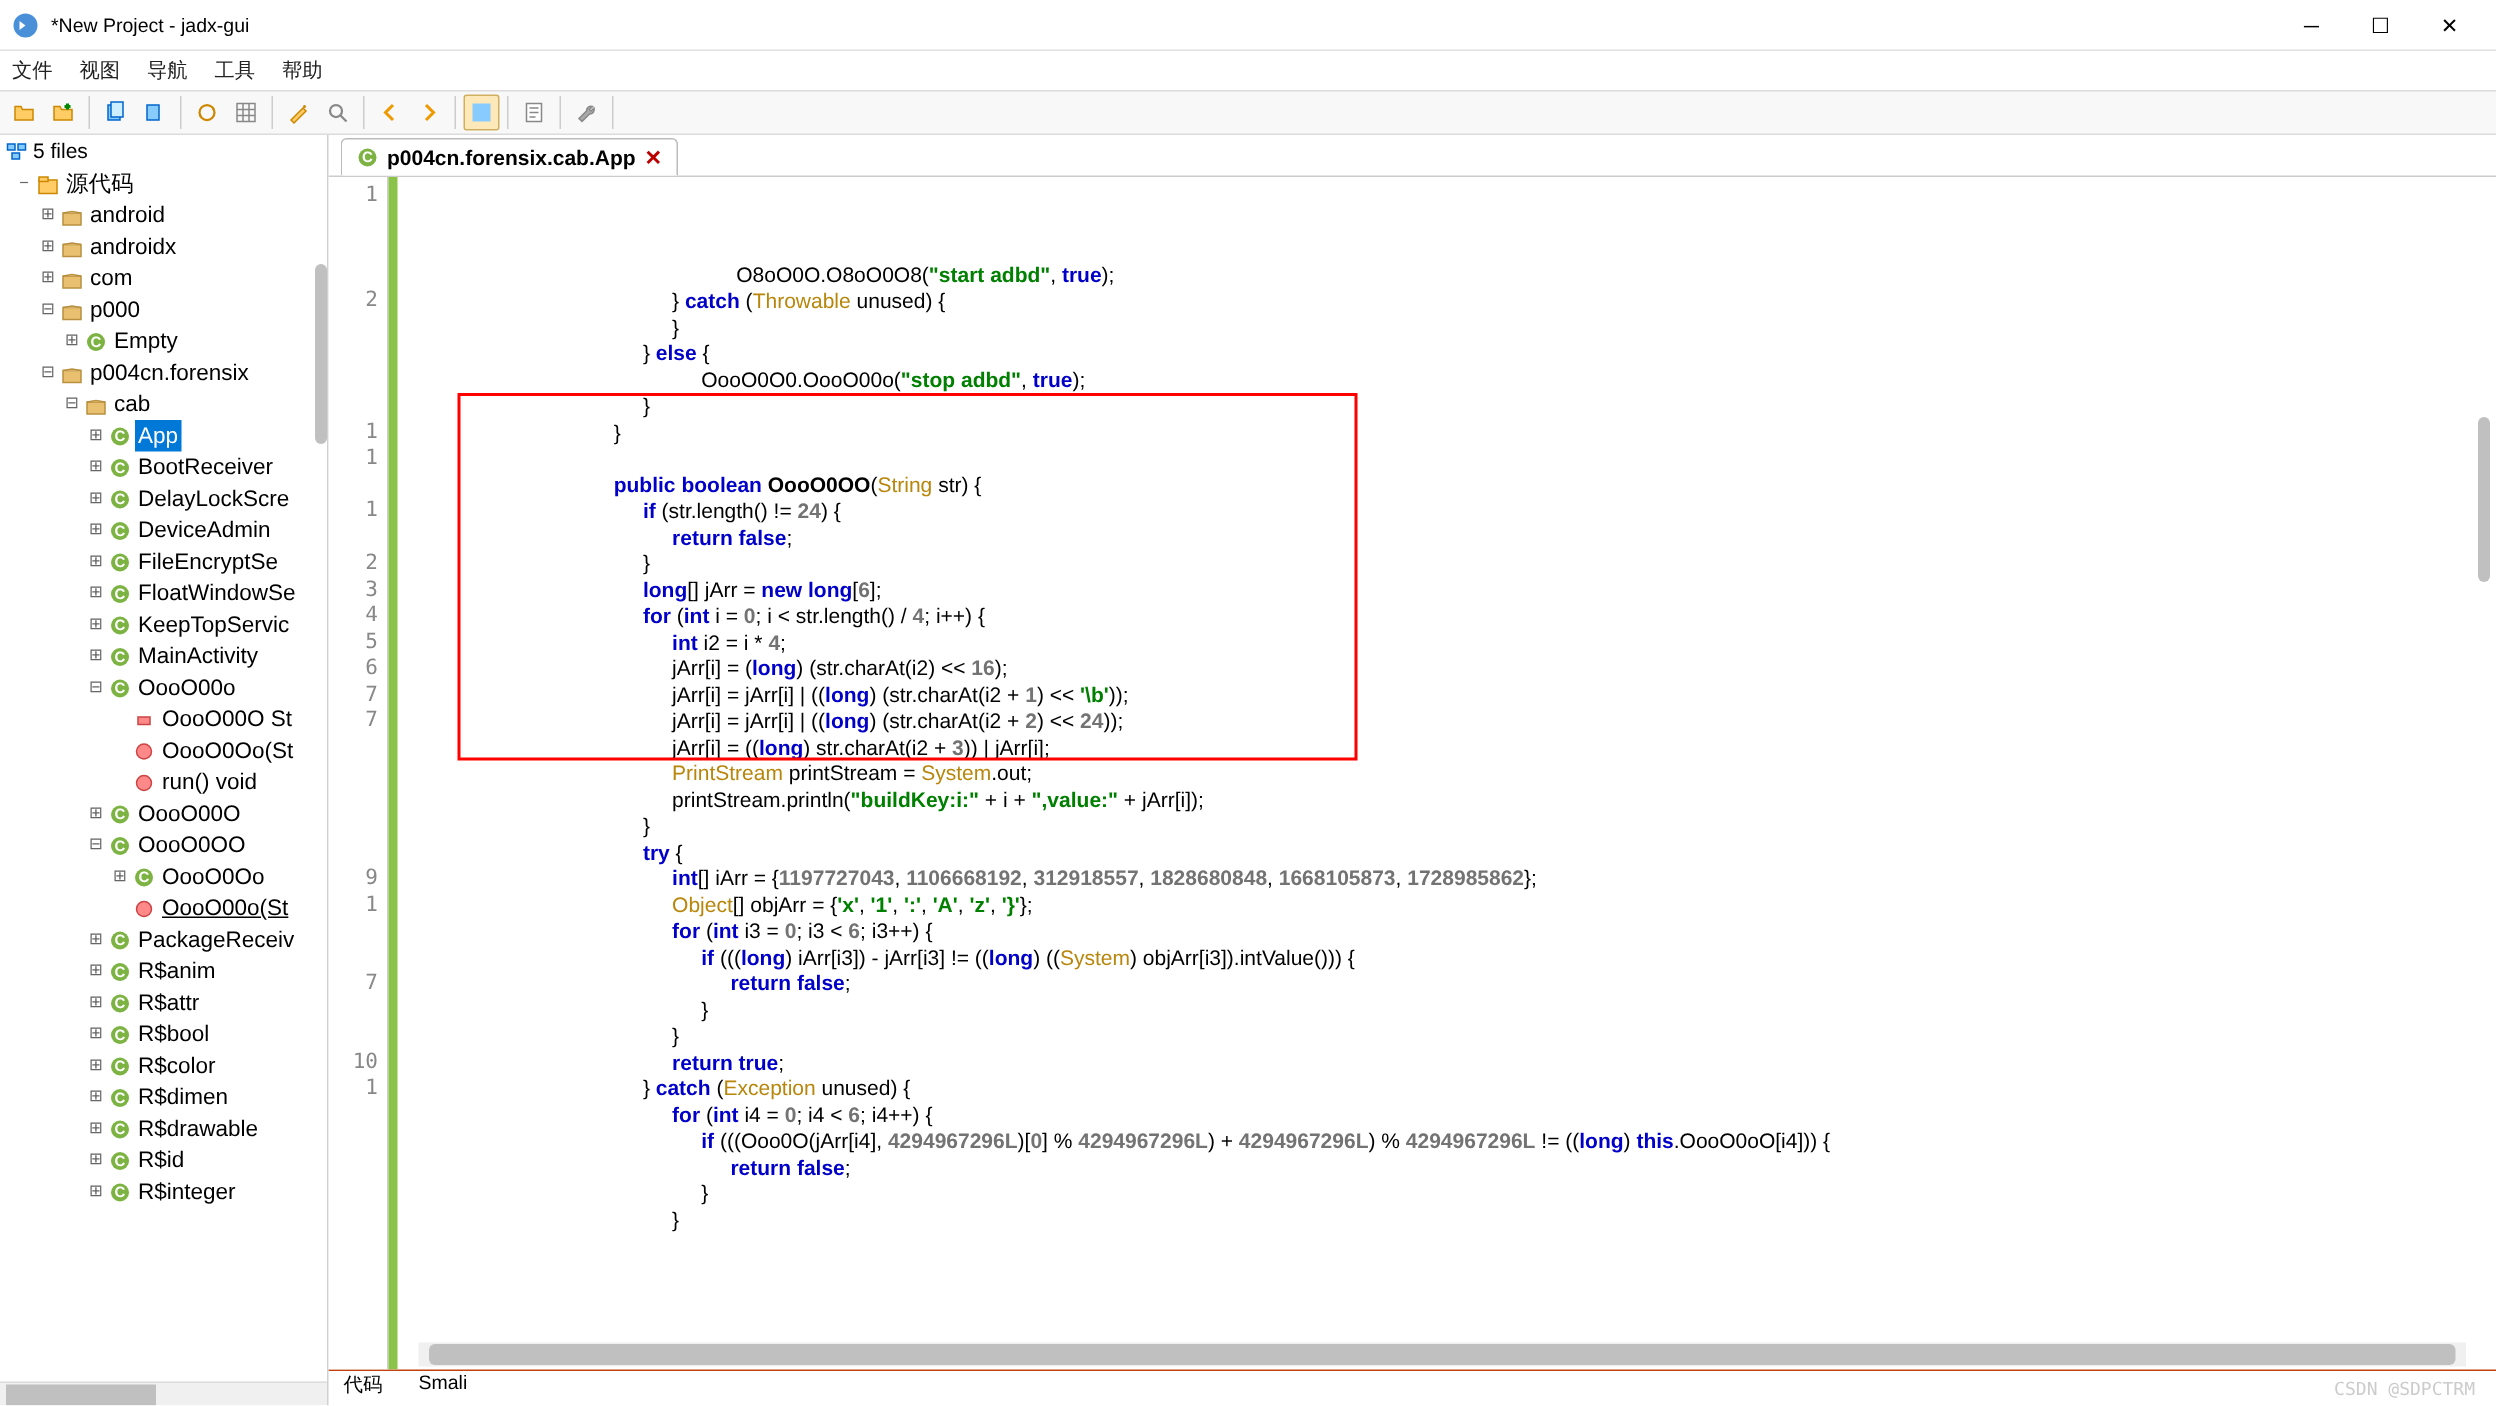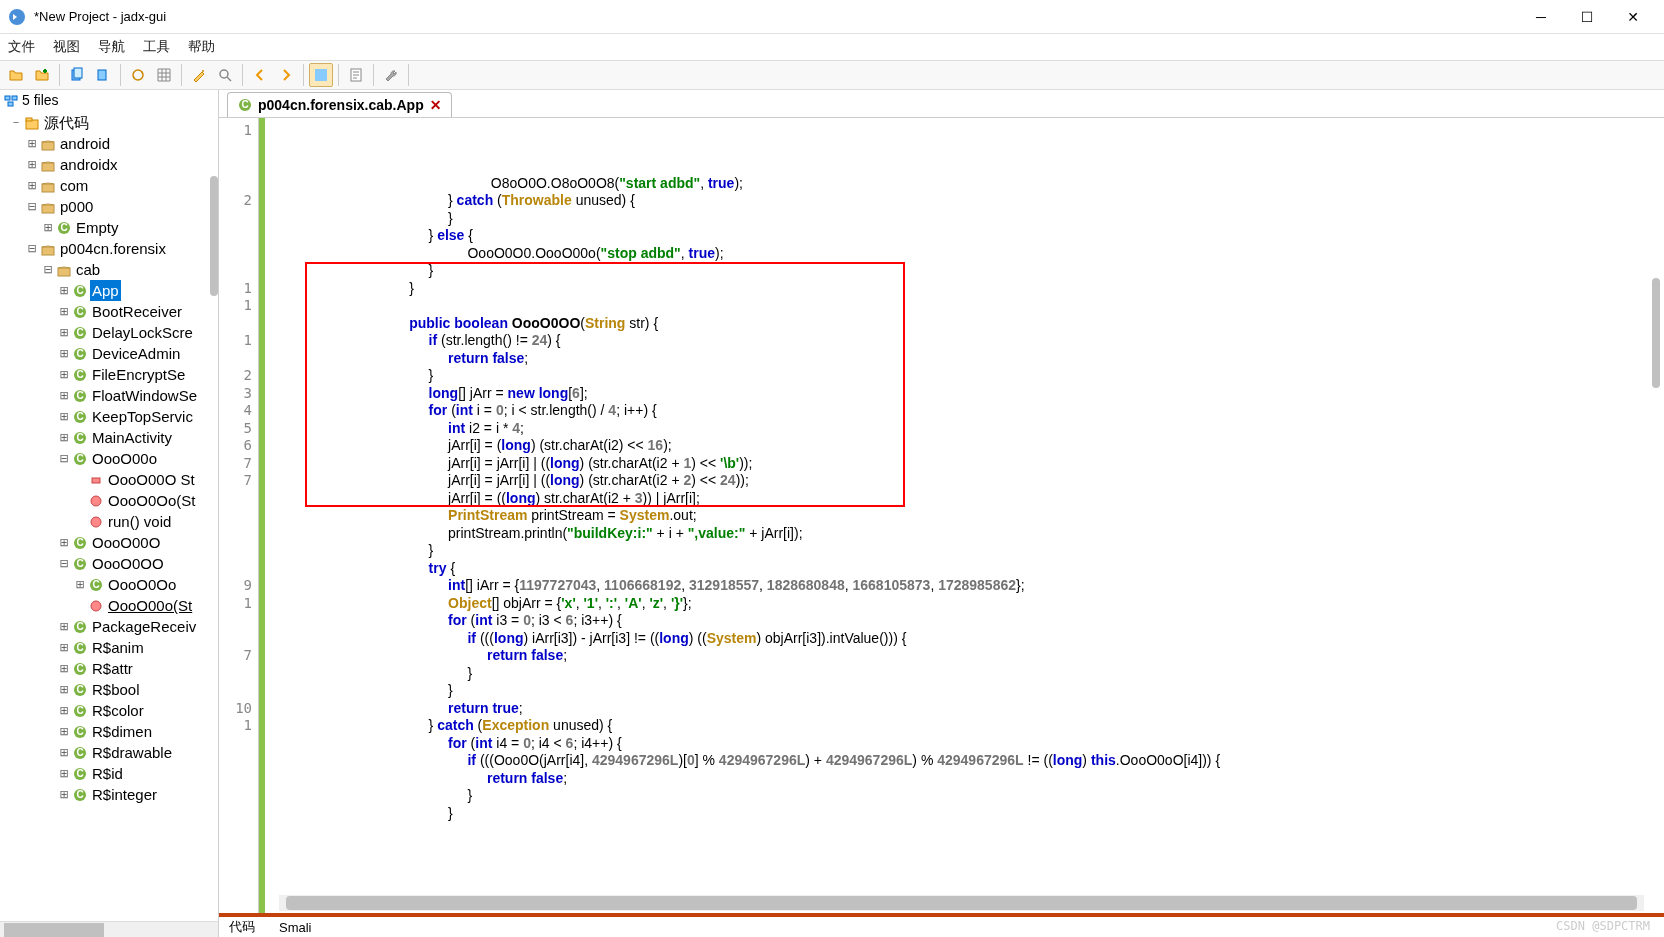--- a/index.html
+++ b/index.html
@@ -32,31 +32,31 @@
 .content { flex: 1; display: flex; flex-direction: column; }
 .tabs { height: 28px; display: flex; align-items: flex-end; padding: 4px 8px 0 8px; gap: 4px; border-bottom: 1px solid #ccc; }
 .tab { display: flex; align-items: center; gap: 6px; padding: 4px 10px; border: 1px solid #bbb; border-bottom: none; border-radius: 4px 4px 0 0; background: #fff; font-family: Consolas, monospace; font-size: 14px; font-weight: bold; }
 .tab .close { color: #b00; font-weight: bold; font-size: 14px; cursor: default; }
 
 .code-wrap { flex: 1; display: flex; overflow: hidden; position: relative; }
 .gutter { width: 40px; background: #fff; border-right: 1px solid #ccc; font-family: Consolas, monospace; font-size: 14px; color: #888; text-align: right; padding: 4px 6px 4px 0; line-height: 17.5px; }
 .greenbar { width: 6px; background: #8bc34a; }
 .code { flex: 1; font-family: Consolas, monospace; font-size: 14px; padding: 4px 0 4px 8px; line-height: 17.5px; white-space: pre; overflow: hidden; position: relative; }
 .kw { color: #0000c8; font-weight: bold; }
-.ty { color: #b8860b; font-weight: bold; }
+.ty { color: #b8860b; font-weight: normal; }
 .st { color: #008000; font-weight: bold; }
 .nm { color: #737373; font-weight: bold; }
 .mf { font-weight: bold; }
 .redbox { position: absolute; border: 2px solid red; pointer-events: none; z-index: 10; }
 .hscroll2 { position: absolute; left: 60px; right: 20px; bottom: 2px; height: 16px; background: #f0f0f0; }
 .hscroll2 .thumb { height: 14px; width: 99%; background: #c0c0c0; border-radius: 4px; margin: 1px auto; }
 .vscroll2 { position: absolute; right: 4px; top: 90px; width: 8px; height: 280px; }
 .vscroll2 .thumb { width: 8px; height: 110px; background: #c0c0c0; border-radius: 4px; margin-top: 70px; }
 
-.bottom-tabs { height: 24px; border-top: 4px solid #c2410c; display: flex; align-items: center; padding: 0 10px; gap: 24px; font-size: 13px; }
+.bottom-tabs { height: 24px; border-top: 1px solid #c2410c; display: flex; align-items: flex-start; padding: 0 10px; gap: 24px; font-size: 13px; }
 .watermark { position: absolute; right: 14px; bottom: 4px; color: #ccc; font-size: 12px; font-family: Consolas, monospace; margin-left: 30px; }
 
 svg { display: block; }
 .pkg-ico { width:14px; height:14px; }
 .cls-ico circle { fill:#7cb342; }
 .cls-ico text { fill:#fff; font-size:10px; font-weight:bold; font-family:sans-serif; }
 </style>
 </head>
 <body>
 

